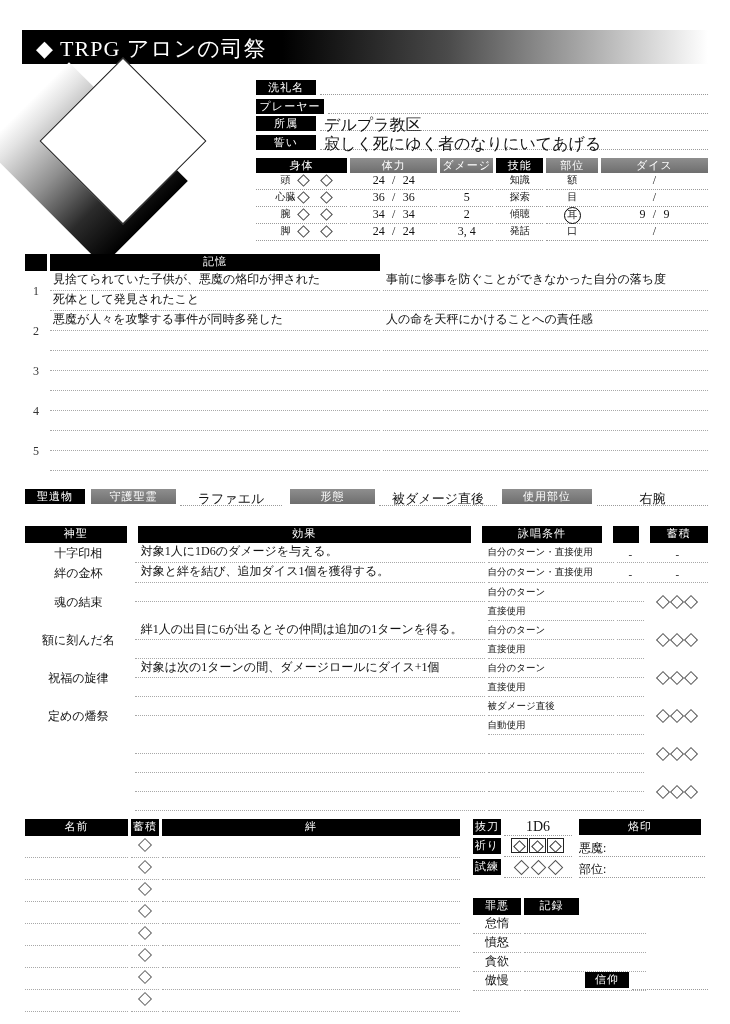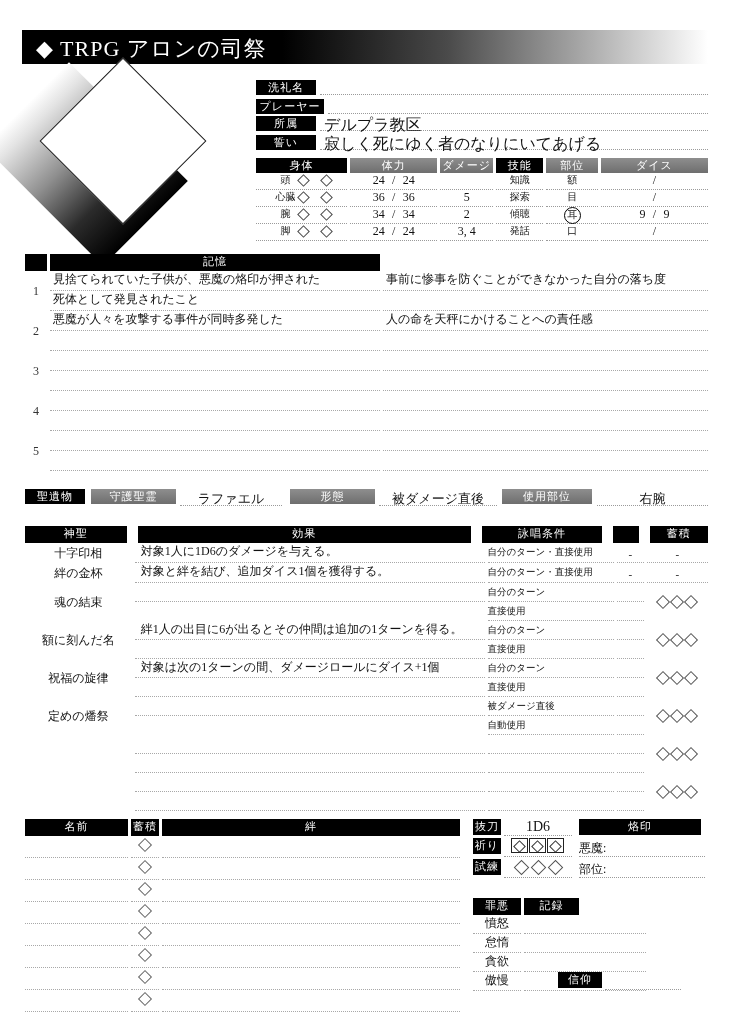--- a/index.html
+++ b/index.html
@@ -643,33 +643,33 @@
   </div>
 </div>
 
 <div id="sins">
   <div class="sin-row" style="height:17px">
     <div class="lbl-blk" style="width:48px">罪悪</div>
     <div class="lbl-blk" style="width:55px">記録</div>
   </div>
   <div id="sin-body">
       <div class="sin-row">
+        <div class="sin-n">怠惰</div>
+        <div class="sin-r"></div>
+      </div>
+      <div class="sin-row">
         <div class="sin-n">憤怒</div>
-        <div class="sin-r"></div>
-      </div>
-      <div class="sin-row">
-        <div class="sin-n">怠惰</div>
         <div class="sin-r"></div>
       </div>
       <div class="sin-row">
         <div class="sin-n">貪欲</div>
         <div class="sin-r"></div>
       </div>
       <div class="sin-row">
         <div class="sin-n">傲慢</div>
         <div class="sin-r"></div>
       </div>
     </div>
-  <div style="display:flex;gap:3px;margin-top:-19px;margin-left:85px;width:123px">
+  <div style="display:flex;gap:3px;margin-top:-19px;margin-left:112px;width:123px">
     <div class="lbl-blk" style="width:44px;height:16px">信仰</div>
     <div class="dotline" style="flex:1;height:18px"></div>
   </div>
 </div>
 
 </body></html>

